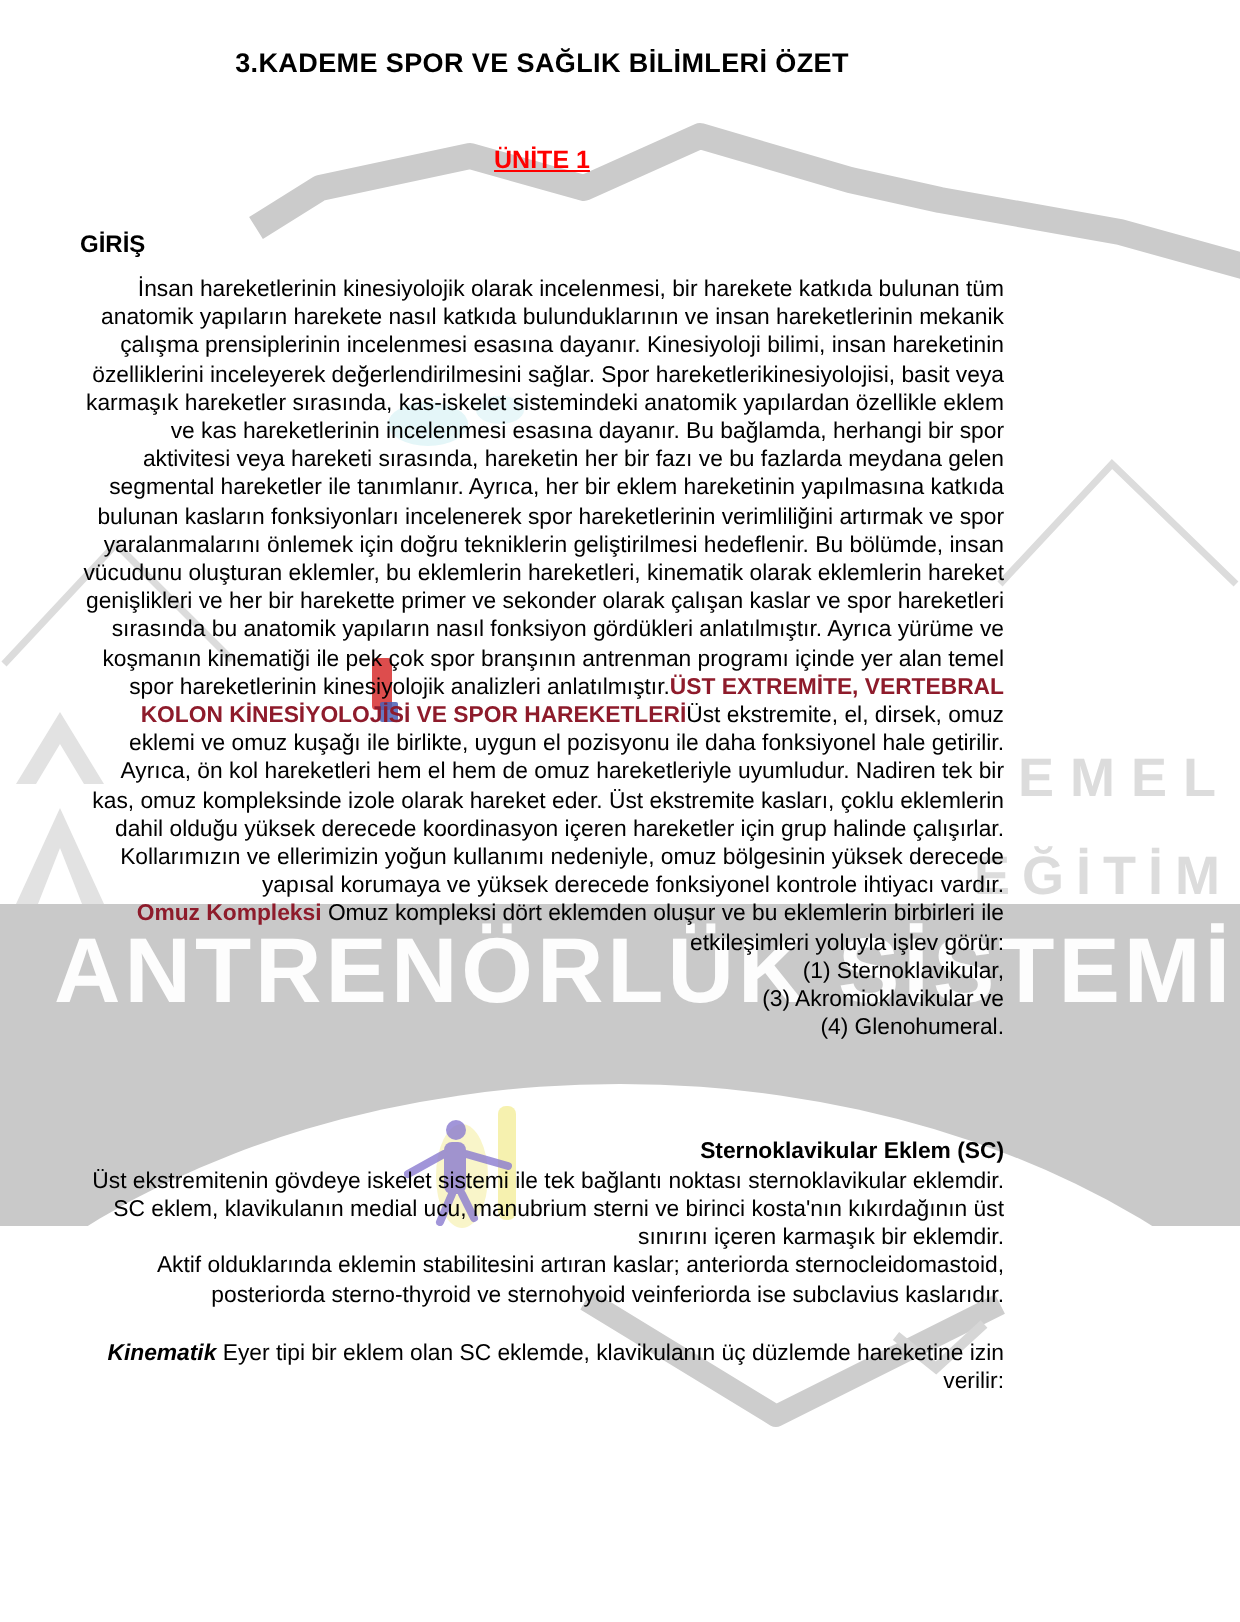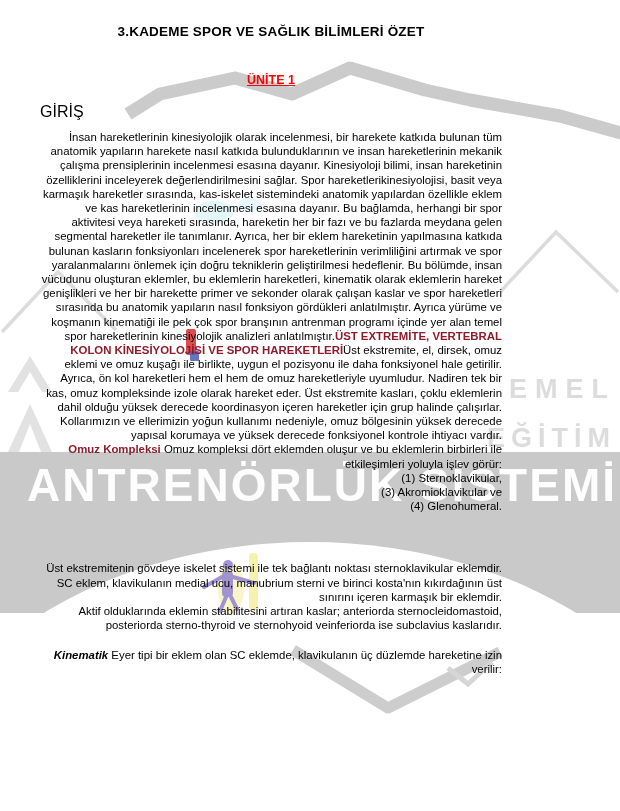--- a/index.html
+++ b/index.html
@@ -26,23 +26,23 @@
   }
   .unit-title{
     text-align:center;
     font-weight:bold;
     font-size:12.5px;
     color:#ff0000;
     text-decoration:underline;
     margin-top:34px;
   }
   .h1{
-    font-weight:normal;
-    font-size:16px;
-    margin-top:16px;
+    font-weight:bold;
+    font-size:12px;
+    margin-top:28px;
   }
   .body{
     font-size:11.4px;
     line-height:14.2px;
     white-space:pre-wrap;
     margin:0;
     text-align:right;
   }
   .first-para{margin-top:9px;}
   .maroon{color:#8e1b2b;font-weight:bold;}
@@ -107,20 +107,21 @@
     <p class="body first-para"><span>İnsan hareketlerinin kinesiyolojik olarak incelenmesi, bir harekete katkıda bulunan tüm anatomik yapıların harekete nasıl katkıda bulunduklarının ve insan hareketlerinin mekanik çalışma prensiplerinin incelenmesi esasına dayanır. Kinesiyoloji bilimi, insan hareketinin özelliklerini inceleyerek değerlendirilmesini sağlar. Spor hareketlerikinesiyolojisi, basit veya karmaşık hareketler sırasında, kas-iskelet sistemindeki anatomik yapılardan özellikle eklem ve kas hareketlerinin incelenmesi esasına dayanır. Bu bağlamda, herhangi bir spor aktivitesi veya hareketi sırasında, hareketin her bir fazı ve bu fazlarda meydana gelen segmental hareketler ile tanımlanır. Ayrıca, her bir eklem hareketinin yapılmasına katkıda bulunan kasların fonksiyonları incelenerek spor hareketlerinin verimliliğini artırmak ve spor yaralanmalarını önlemek için doğru tekniklerin geliştirilmesi hedeflenir. Bu bölümde, insan vücudunu oluşturan eklemler, bu eklemlerin hareketleri, kinematik olarak eklemlerin hareket genişlikleri ve her bir harekette primer ve sekonder olarak çalışan kaslar ve spor hareketleri sırasında bu anatomik yapıların nasıl fonksiyon gördükleri anlatılmıştır. Ayrıca yürüme ve koşmanın kinematiği ile pek çok spor branşının antrenman programı içinde yer alan temel spor hareketlerinin kinesiyolojik analizleri anlatılmıştır.</span><span class="maroon">ÜST EXTREMİTE, VERTEBRAL KOLON KİNESİYOLOJİSİ VE SPOR HAREKETLERİ</span><span>Üst ekstremite, el, dirsek, omuz eklemi ve omuz kuşağı ile birlikte, uygun el pozisyonu ile daha fonksiyonel hale getirilir. Ayrıca, ön kol hareketleri hem el hem de omuz hareketleriyle uyumludur. Nadiren tek bir kas, omuz kompleksinde izole olarak hareket eder. Üst ekstremite kasları, çoklu eklemlerin dahil olduğu yüksek derecede koordinasyon içeren hareketler için grup halinde çalışırlar. Kollarımızın ve ellerimizin yoğun kullanımı nedeniyle, omuz bölgesinin yüksek derecede yapısal korumaya ve yüksek derecede fonksiyonel kontrole ihtiyacı vardır.</span></p>
 
     <p class="body"><span class="maroon">Omuz Kompleksi</span><span> Omuz kompleksi dört eklemden oluşur ve bu eklemlerin birbirleri ile etkileşimleri yoluyla işlev görür:</span></p>
 
     <div class="body">(1) Sternoklavikular,</div>
     <div class="body"> (3) Akromioklavikular ve</div>
     <div class="body">(4) Glenohumeral.</div>
 
     <div class="spacer-lg"></div>
 
+    <div class="body bold">Sternoklavikular Eklem (SC)</div>
     <div class="body">Üst ekstremitenin gövdeye iskelet sistemi ile tek bağlantı noktası sternoklavikular eklemdir.</div>
     <div class="body">SC eklem, klavikulanın medial ucu, manubrium sterni ve birinci kosta'nın kıkırdağının üst sınırını içeren karmaşık bir eklemdir.</div>
     <div class="body">Aktif olduklarında eklemin stabilitesini artıran kaslar; anteriorda sternocleidomastoid, posteriorda sterno-thyroid ve sternohyoid veinferiorda ise subclavius kaslarıdır.</div>
 
     <div class="spacer-sm"></div>
 
     <p class="body"><span class="bold-italic">Kinematik</span><span> Eyer tipi bir eklem olan SC eklemde, klavikulanın üç düzlemde hareketine izin verilir:</span></p>
 
   </div>
 </div>

